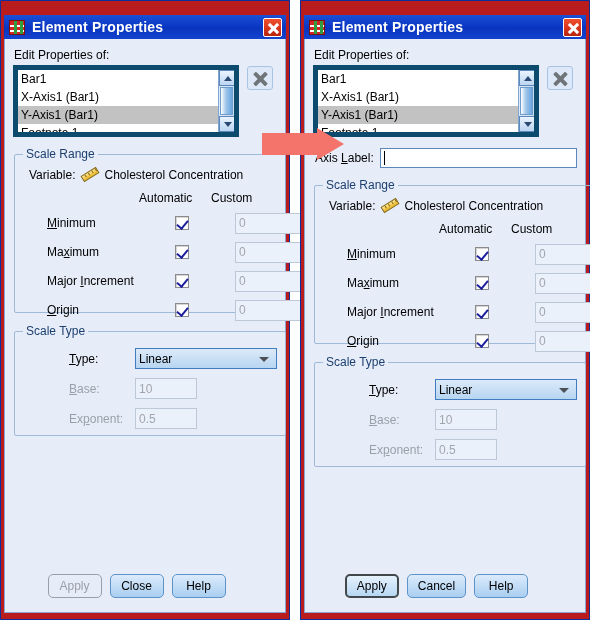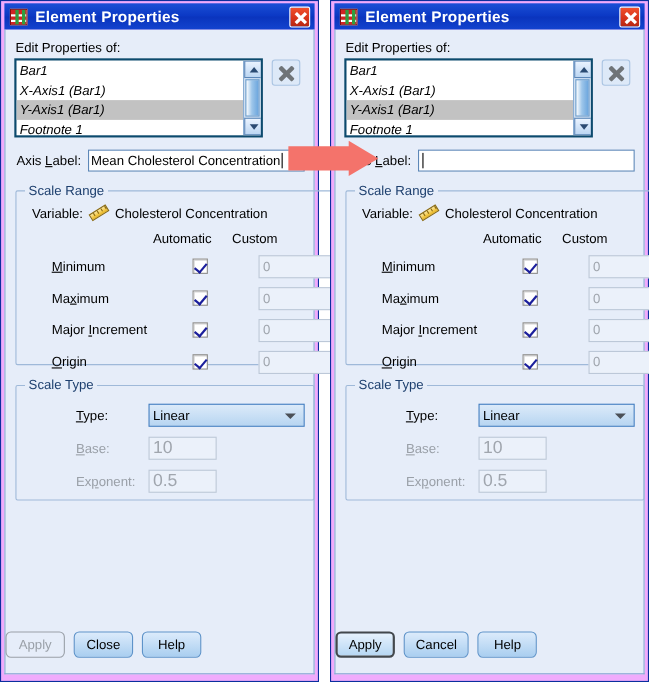--- a/index.html
+++ b/index.html
@@ -15,23 +15,23 @@
     width: 590px; height: 620px;
     background: #ffffff;
   }
 
   
   .window {
     position: absolute;
     top: 0;
     width: 290px;
     height: 620px;
-    background: #f0abfc;
+    background: #b91c1c;
     border: 1px solid #0a2f9e;
-    padding: 2px 3px 3px 3px;
+    padding: 14px 3px 3px 3px;
   }
   .window.left  { left: 0px; }
   .window.right { left: 300px; }
 
   .titlebar {
     position: relative;
     height: 24px;
     background: linear-gradient(to bottom,#1a4fd6 0%,#0b38c4 48%,#0a34bd 52%,#1343cf 100%);
     display: flex;
     align-items: center;
@@ -101,24 +101,23 @@
   }
   .lbl u { text-decoration: underline; }
 
   
   .edit-prop-label { margin: 3px 0 3px 1px; }
   .listrow { display: flex; align-items: flex-start; }
   .listbox {
     width: 226px;
     height: 72px;
     background: #ffffff;
-    border: 2px solid #0c4a6e;
+    border: 5px solid #0c4a6e;
     display: flex;
     overflow: hidden;
-    font-style: italic;
   }
   .list-items { flex: 1 1 auto; }
   .list-item {
     height: 18px;
     line-height: 18px;
     font-size: 12px;
     padding-left: 3px;
     color: #000;
     white-space: nowrap;
     cursor: default;
@@ -334,37 +333,37 @@
     right: 7px; top: 8px;
     width:0;height:0;
     border-left:5px solid transparent;
     border-right:5px solid transparent;
     border-top:5px solid #4b5057;
   }
   .st-input {
     width: 62px; height: 21px;
     background: #ebf1fa;
     border: 1px solid #bcc8d8;
-    font-size: 16px;
+    font-size: 12px;
     color: #a0a6ae;
     padding: 0 3px;
     display: flex;
     align-items: center;
     cursor: default;
   }
   .st-row.dimrow { margin-top: 9px; margin-left: 46px; }
   .st-row.dimrow .st-label { width: 66px; }
 
   
   .footer {
     position: absolute;
     left: 0; right: 17px;
     bottom: 14px;
     display: flex;
-    justify-content: flex-start;
+    justify-content: center;
     gap: 8px;
     margin-top: 12px;
   }
   .btn {
     min-width: 54px;
     height: 24px;
     padding: 0 10px;
     font-size: 12px;
     color: #000;
     background: linear-gradient(to bottom,#dcebfb,#a9cef0);
@@ -433,27 +432,20 @@
               </div>
             <div class="sb-thumb"></div>
             <div class="sb-btn">
                 <div class="tri tri-down"></div>
               </div>
           </div>
         </div>
         <div class="del-btn"></div>
       </div>
 
-      <div class="axis-row">
-        <span class="lbl">Axis <u>L</u>abel:</span>
-        <div class="axis-input">
-          <span>Mean Cholesterol Concentration</span>
-            <span class="caret"></span>
-        </div>
-      </div>
 
       <fieldset class="group scale-range">
         <legend>Scale Range</legend>
 
         <div class="var-row">
           <span class="lbl">Variable:</span>
           <span class="ruler-icon">
               <span></span>
             </span>
           <span class="lbl">Cholesterol Concentration</span>

